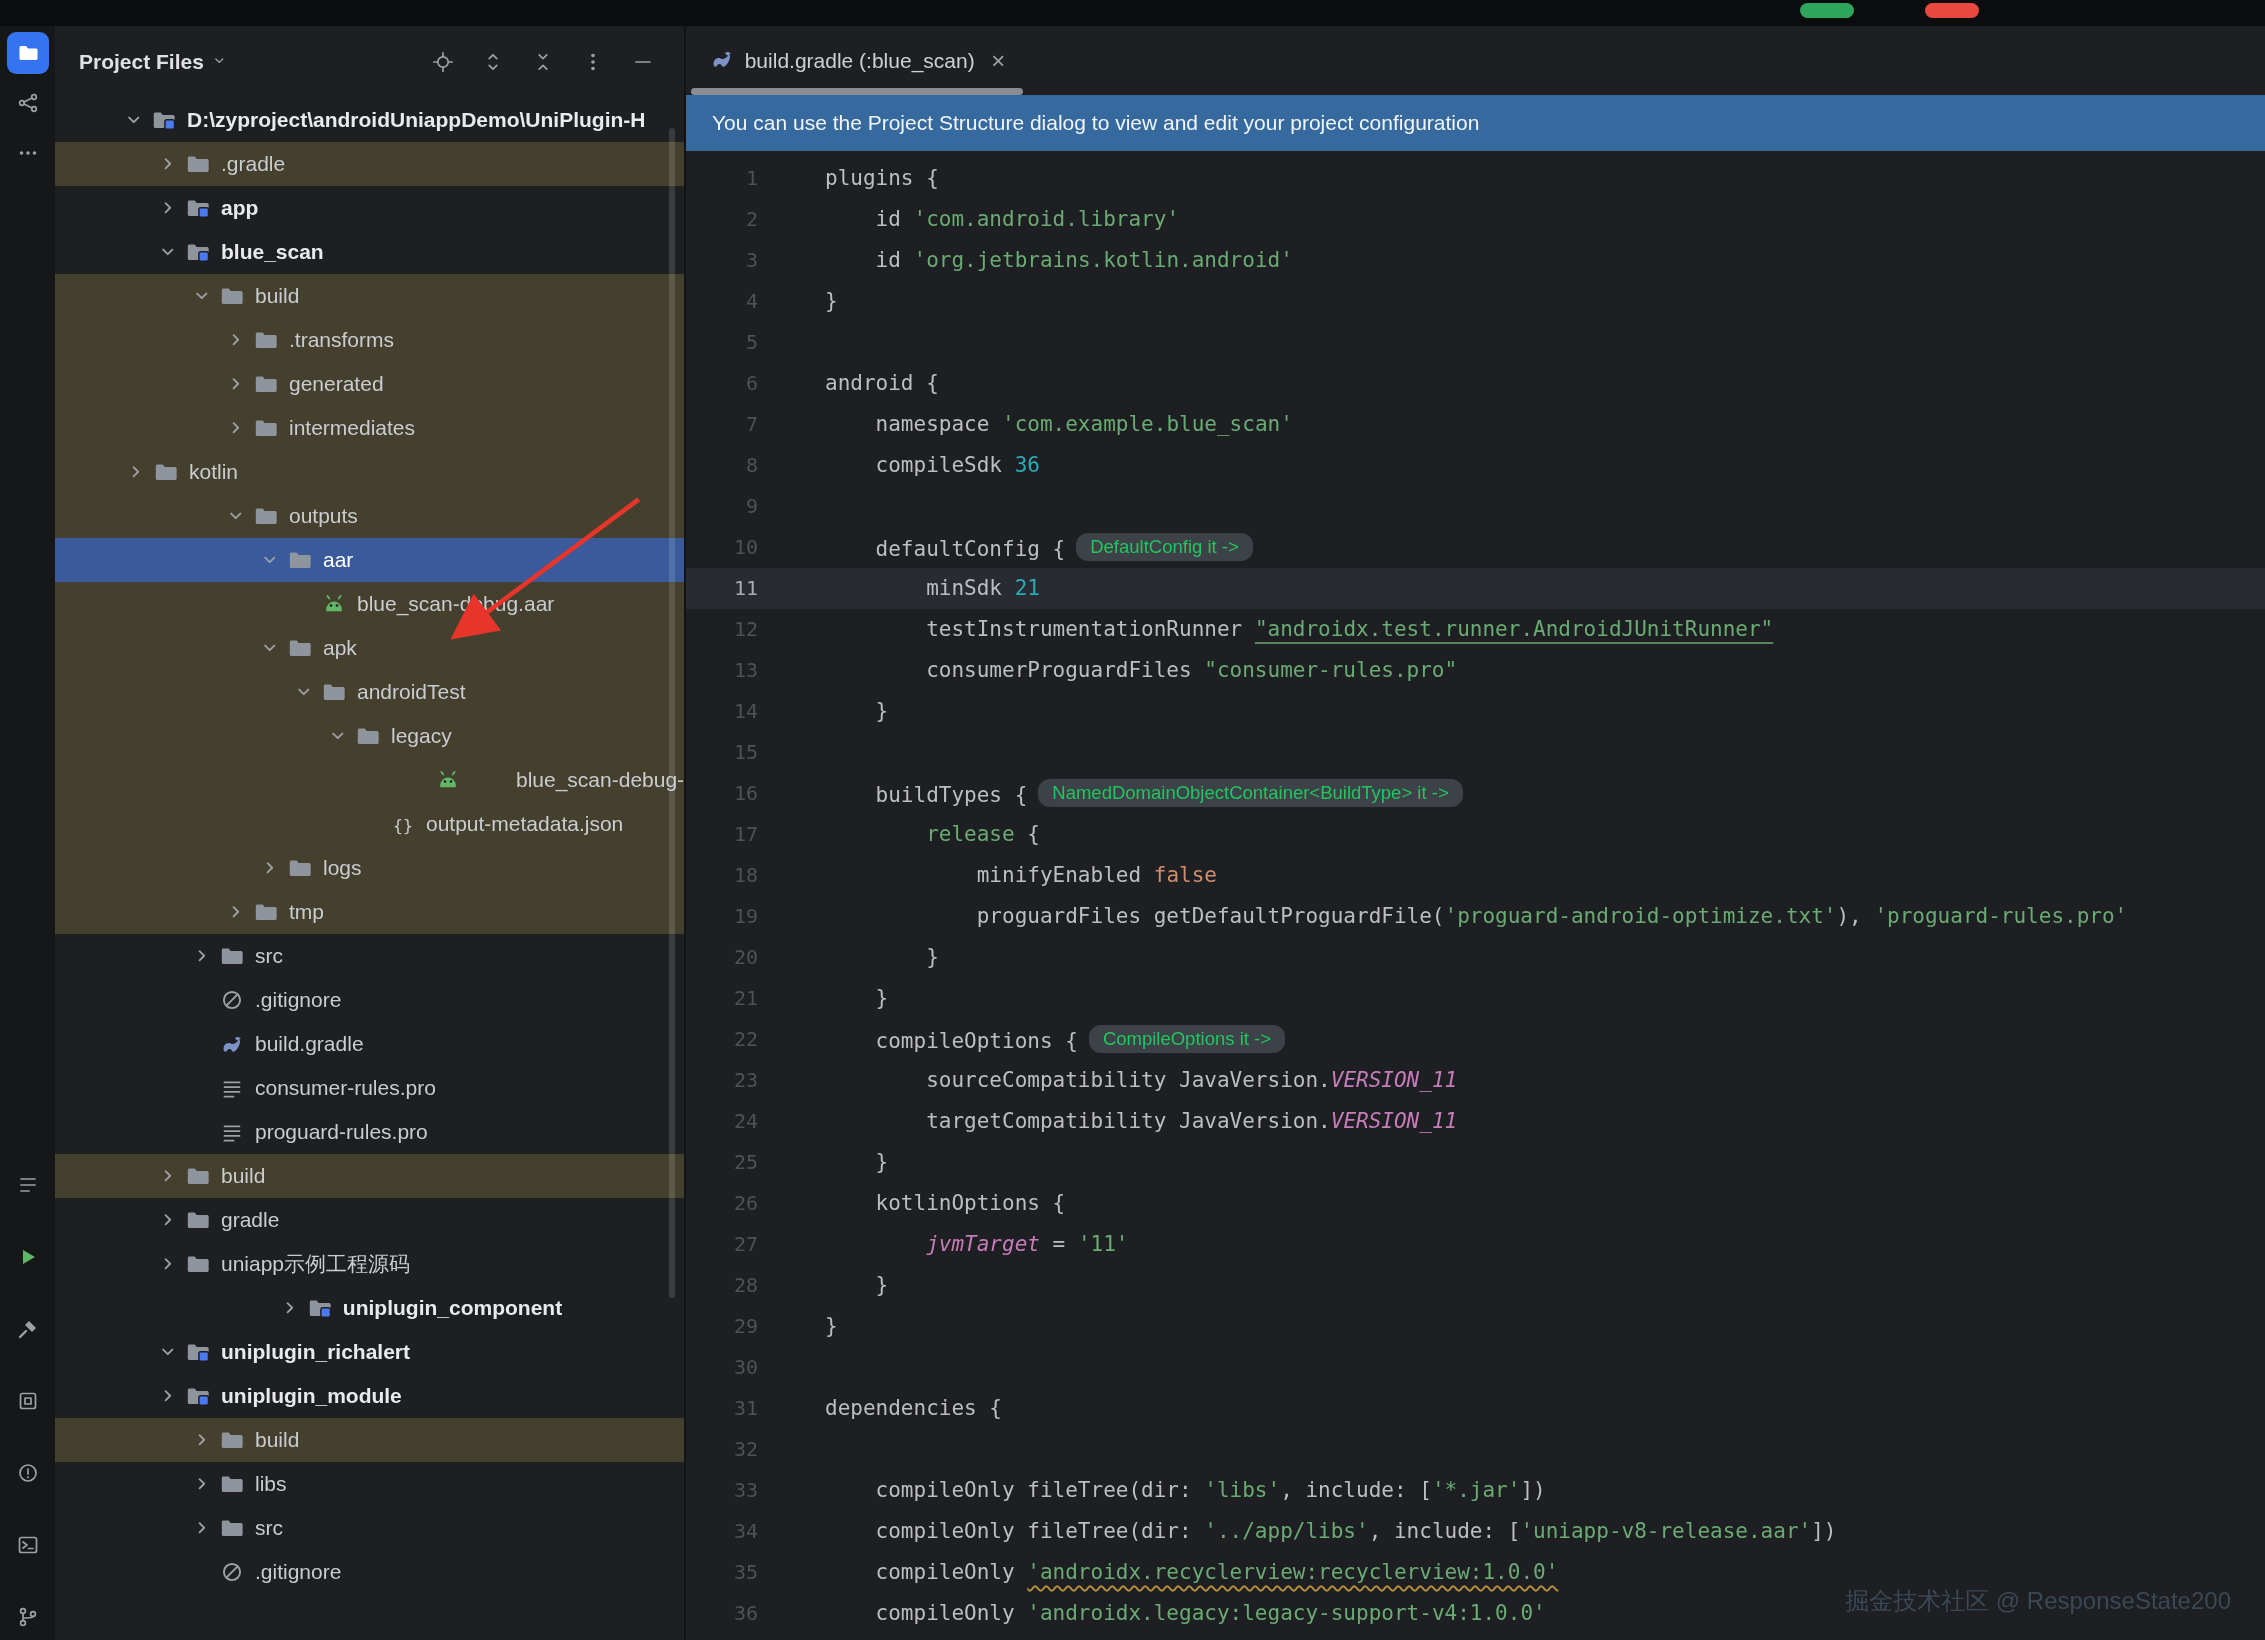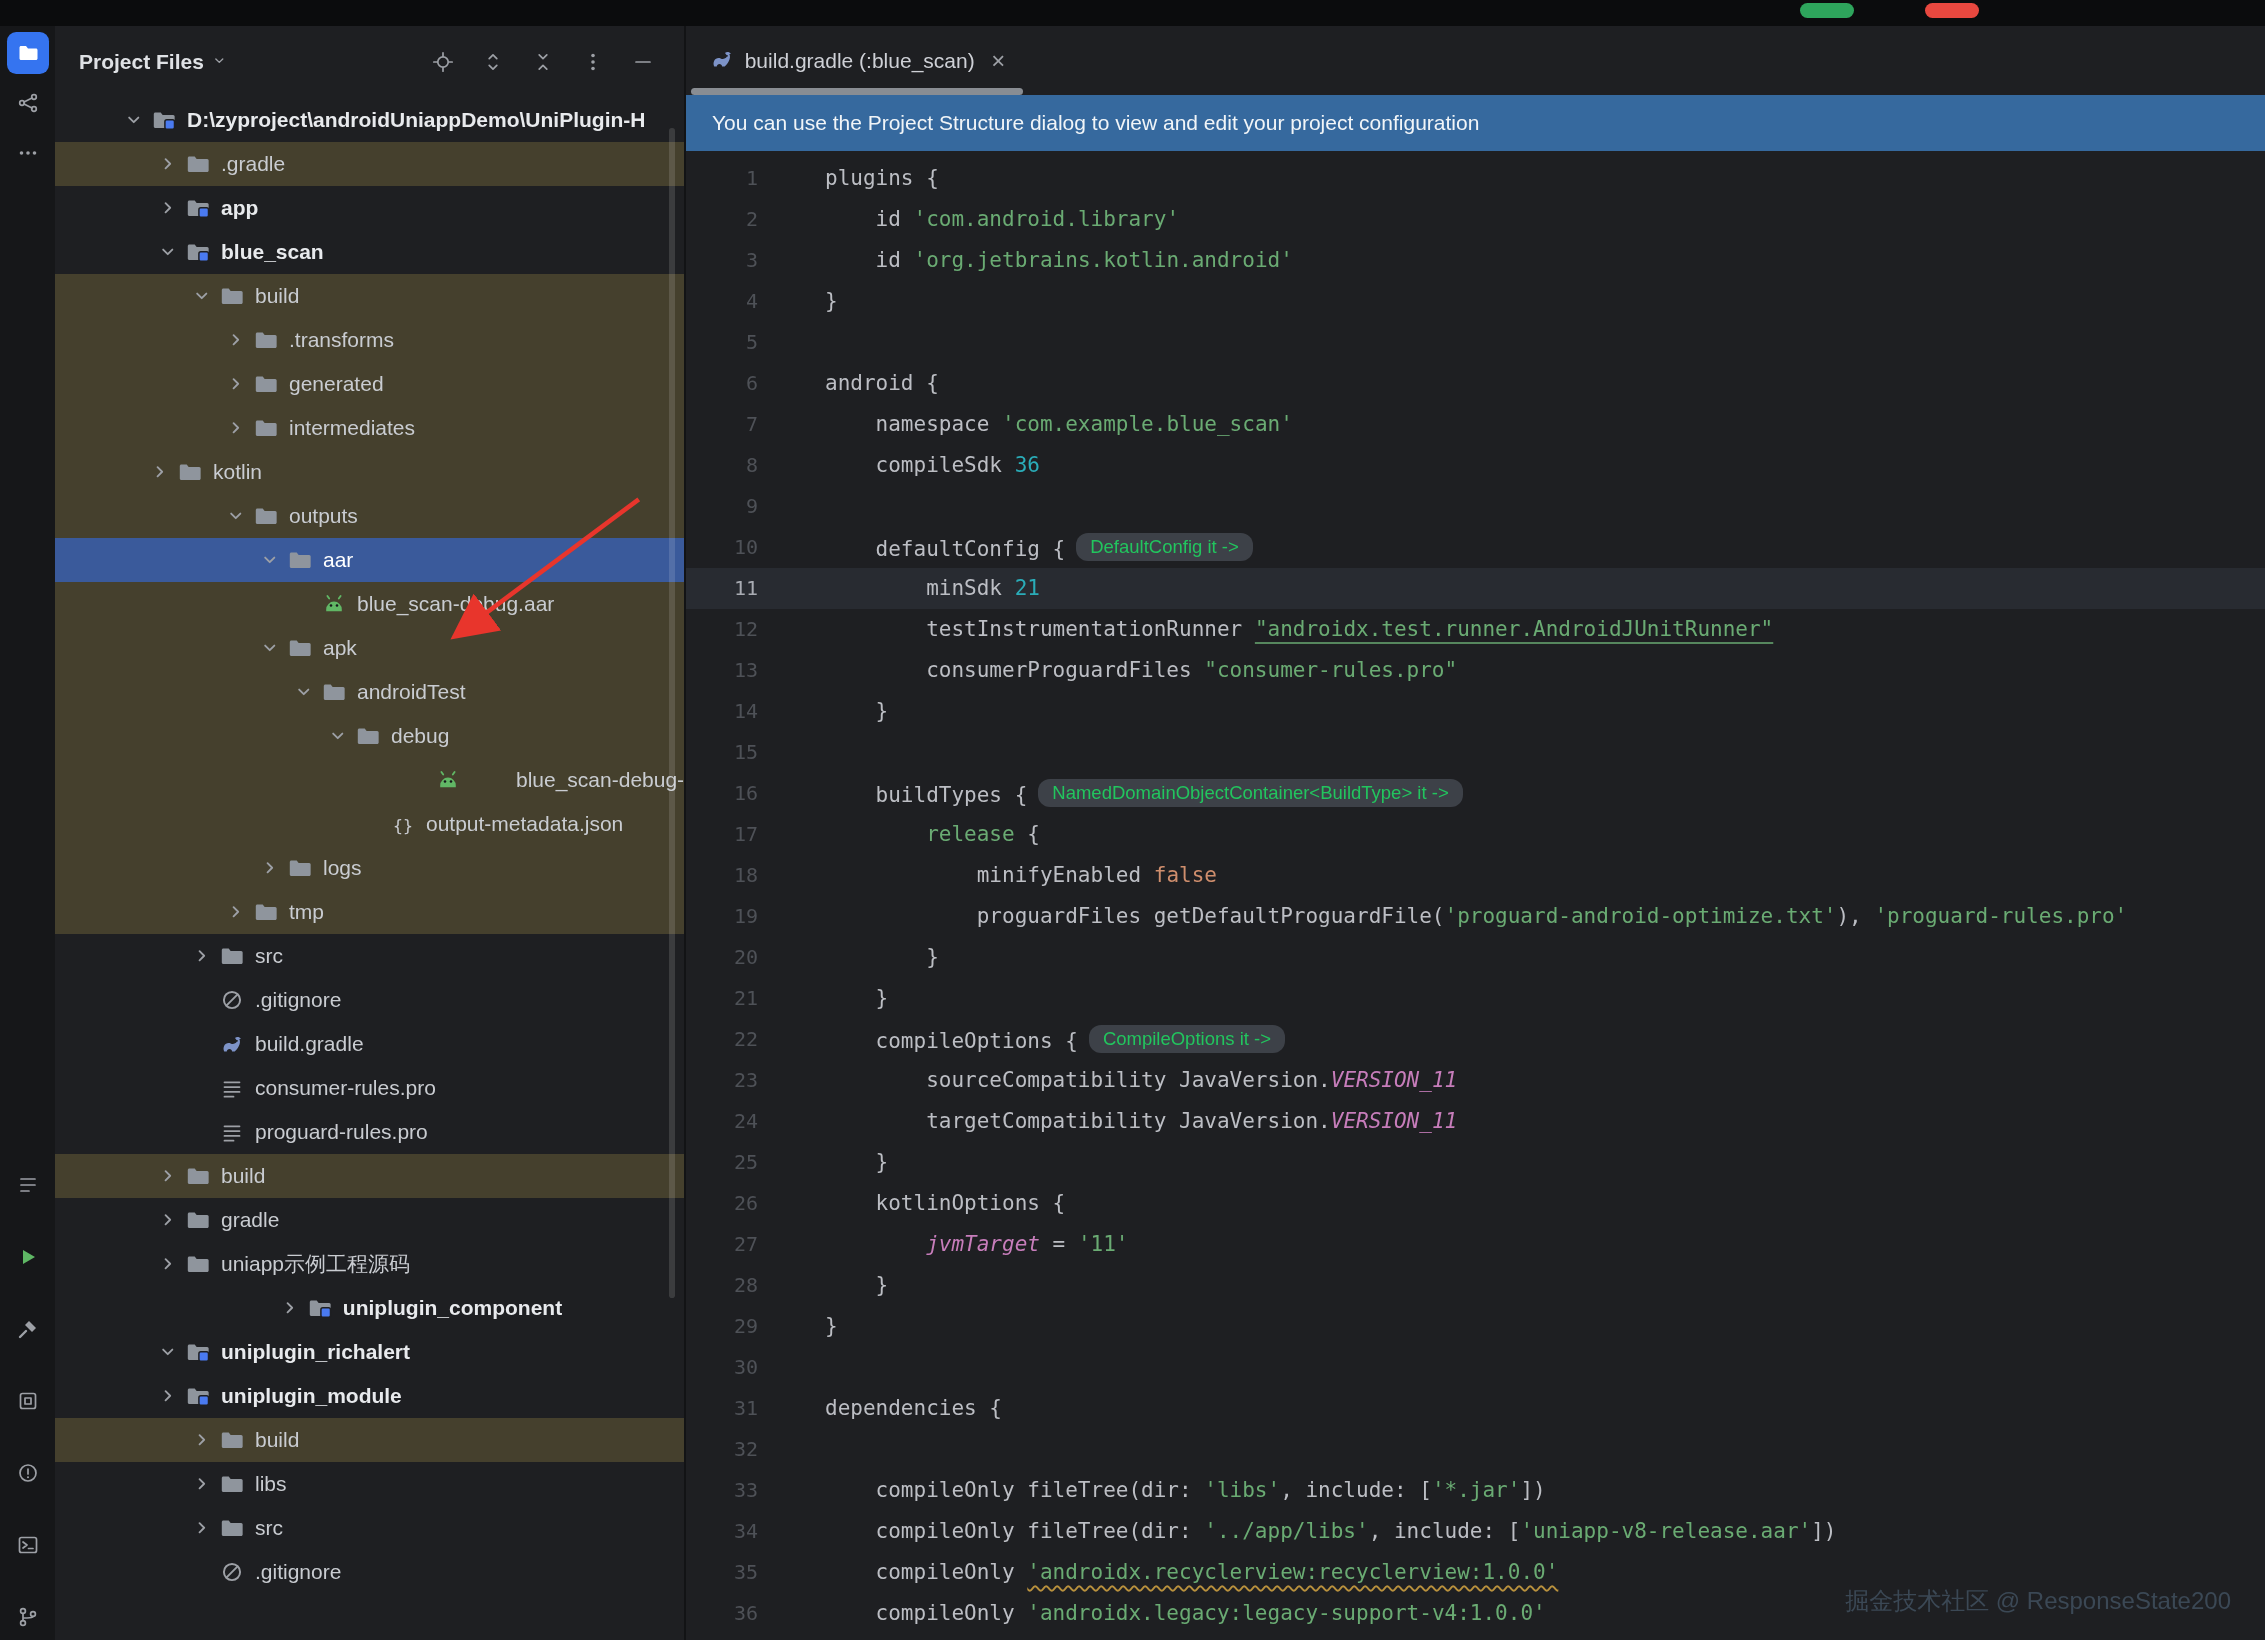--- a/index.html
+++ b/index.html
@@ -294,21 +294,21 @@
               <path d="M6 3.8 10.2 8 6 12.2" fill="none" stroke="#9da0a6" stroke-width="1.7" stroke-linecap="round" stroke-linejoin="round"></path>
             </svg>
           </span>
           <span class="ticon">
             <svg width="24" height="24" viewBox="0 0 16 16">
               <path d="M1.2 4c0-.6.5-1 1-1h3.6l1.3 1.6h7c.6 0 1 .5 1 1v6.8c0 .6-.4 1-1 1H2.2c-.5 0-1-.4-1-1z" fill="#8f959d"></path>
             </svg>
           </span>
           <span class="tlabel">intermediates</span>
         </div>
-        <div class="tree-row hl-mod" style="padding-left: 91px;">
+        <div class="tree-row hl-mod" style="padding-left: 67px;">
           <span class="chev">
             <svg width="17.5" height="17.5" viewBox="0 0 16 16">
               <path d="M6 3.8 10.2 8 6 12.2" fill="none" stroke="#9da0a6" stroke-width="1.7" stroke-linecap="round" stroke-linejoin="round"></path>
             </svg>
           </span>
           <span class="ticon">
             <svg width="24" height="24" viewBox="0 0 16 16">
               <path d="M1.2 4c0-.6.5-1 1-1h3.6l1.3 1.6h7c.6 0 1 .5 1 1v6.8c0 .6-.4 1-1 1H2.2c-.5 0-1-.4-1-1z" fill="#8f959d"></path>
             </svg>
           </span>
@@ -382,21 +382,21 @@
           <span class="chev">
             <svg width="17.5" height="17.5" viewBox="0 0 16 16">
               <path d="M3.8 6 8 10.2 12.2 6" fill="none" stroke="#9da0a6" stroke-width="1.7" stroke-linecap="round" stroke-linejoin="round"></path>
             </svg>
           </span>
           <span class="ticon">
             <svg width="24" height="24" viewBox="0 0 16 16">
               <path d="M1.2 4c0-.6.5-1 1-1h3.6l1.3 1.6h7c.6 0 1 .5 1 1v6.8c0 .6-.4 1-1 1H2.2c-.5 0-1-.4-1-1z" fill="#8f959d"></path>
             </svg>
           </span>
-          <span class="tlabel">debug</span>
+          <span class="tlabel">legacy</span>
         </div>
         <div class="tree-row hl-mod" style="padding-left: 304px; gap: 45px;">
           <span class="chev"></span>
           <span class="ticon">
             <svg width="24" height="24" viewBox="0 0 16 16">
               <path d="M2.8 11.6a5.2 5.2 0 0 1 10.4 0v1.2H2.8z" fill="#61b765"></path>
               <path d="M4.8 4.4 3.6 2.6M11.2 4.4l1.2-1.8" stroke="#61b765" stroke-width="1.2" stroke-linecap="round"></path>
               <circle cx="6" cy="9" r=".85" fill="#16181a"></circle>
               <circle cx="10" cy="9" r=".85" fill="#16181a"></circle>
             </svg>

